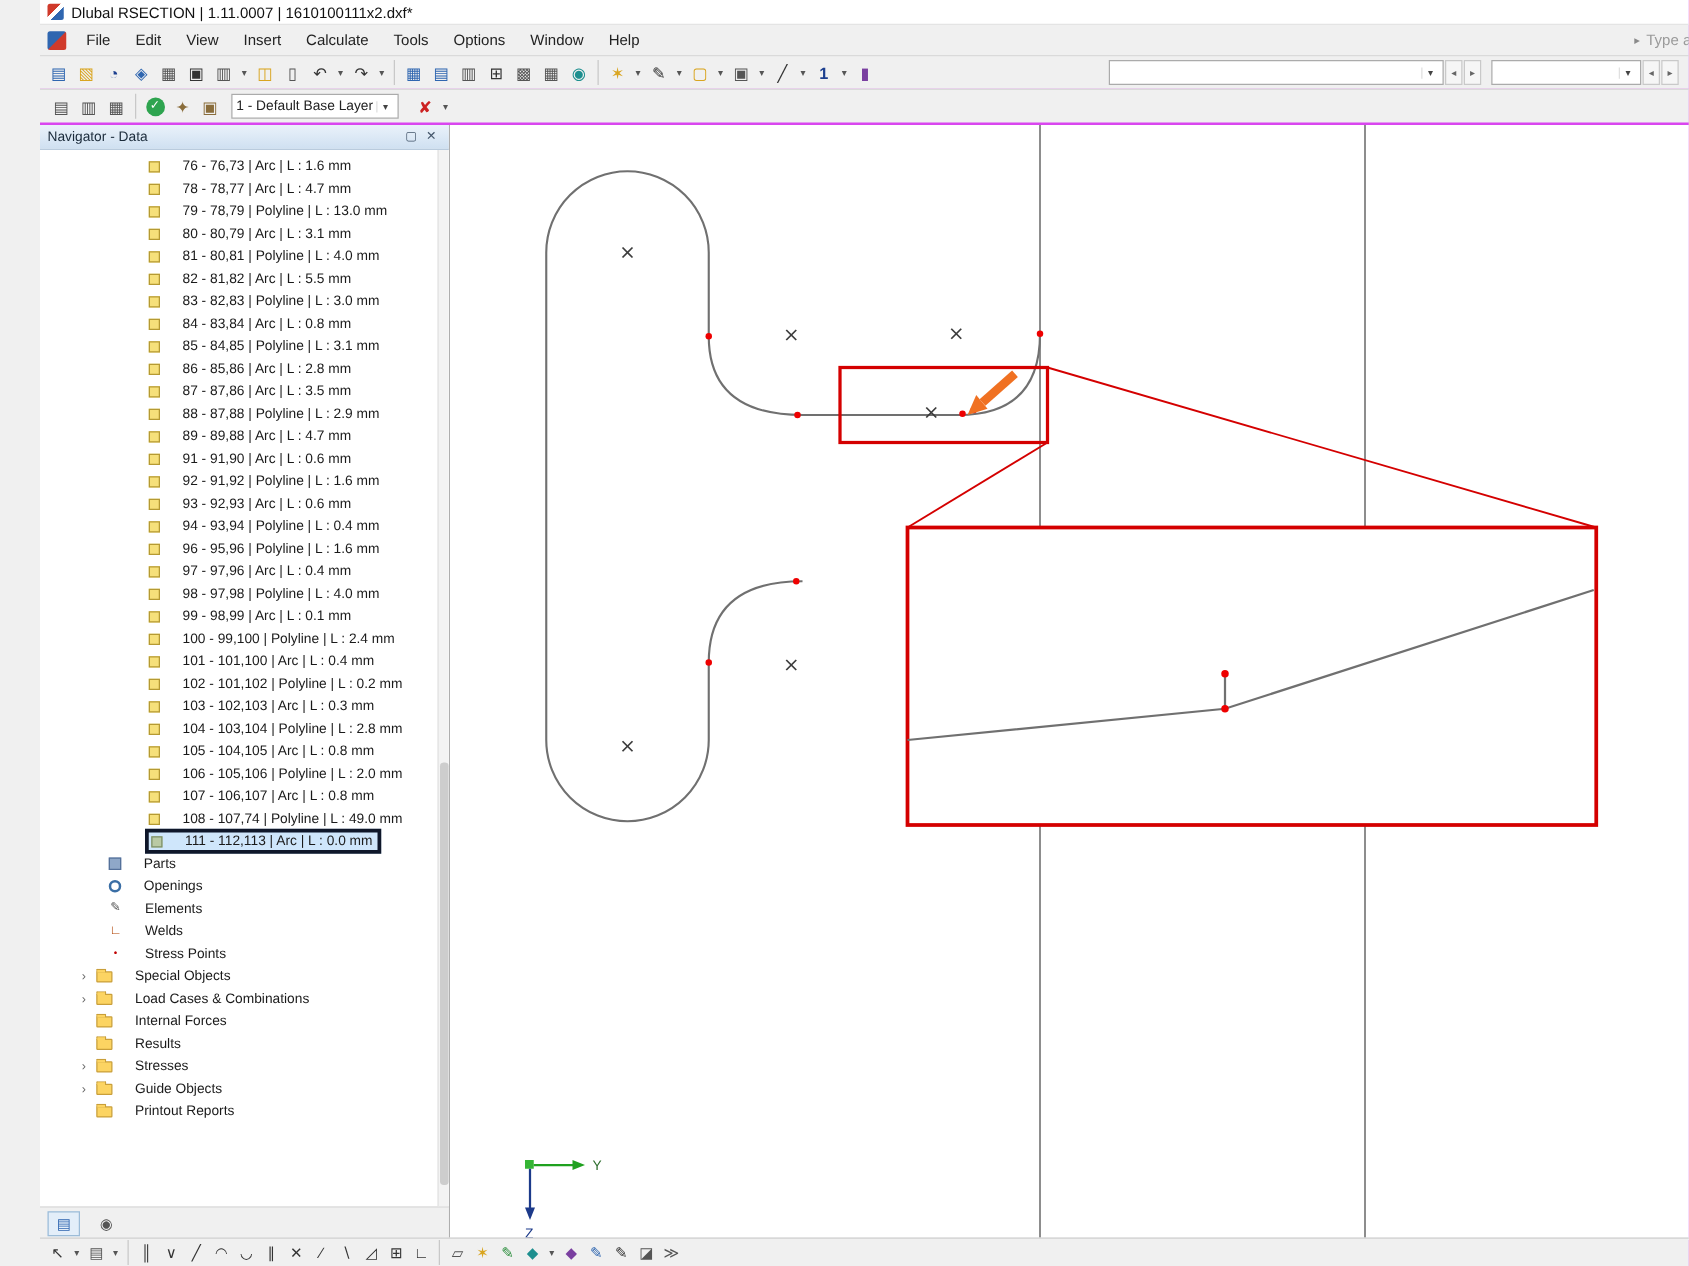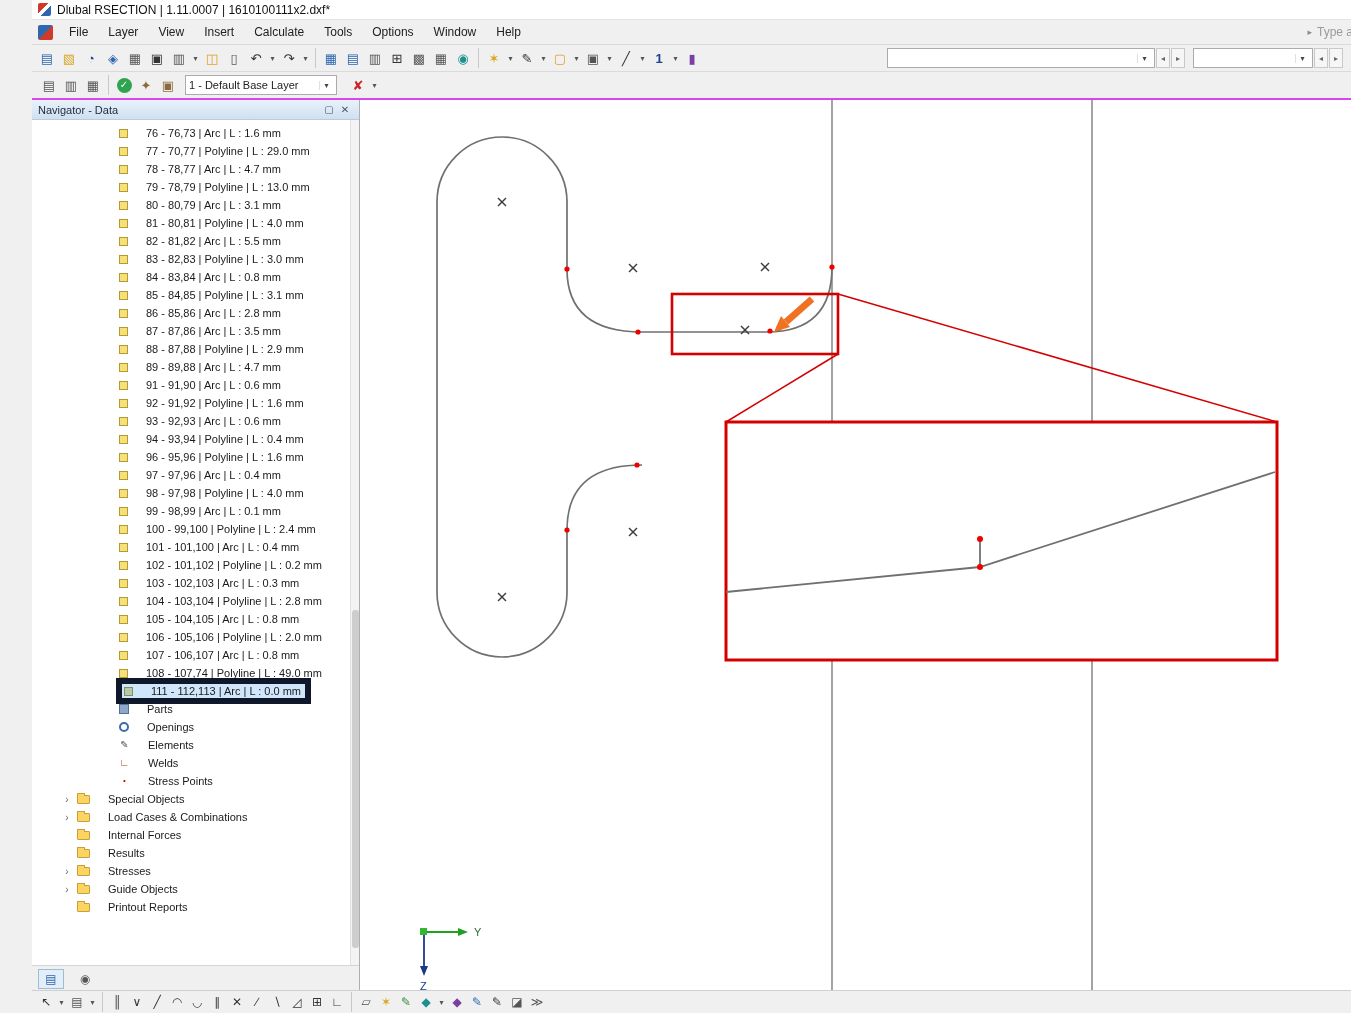--- a/index.html
+++ b/index.html
@@ -39,23 +39,23 @@
   .main { position:absolute; left:0; top:100px; width:1351px; height:892px; display:flex; }
 
   
   .navigator { width:328px; height:100%; background:#ffffff; border-right:1px solid #aeaeae; display:flex; flex-direction:column; }
   .nav-header { height:20px; background:linear-gradient(#eaf2fa,#cfe0f1); border-bottom:1px solid #b9cbdd; display:flex; align-items:center; padding:0 6px; }
   .nav-title { font-size:11px; color:#1a2a3a; flex:1; }
   .nav-hbtn { width:16px; height:15px; display:flex; align-items:center; justify-content:center; font-size:10px; color:#44566b; cursor:default; }
   .nav-tree { flex:1; position:relative; overflow:hidden; padding-top:4px; background:#fff; }
   .trow { height:18px; display:flex; align-items:center; white-space:nowrap; cursor:default; }
   .trow .rowline { display:flex; align-items:center; gap:18px; padding:1px 4px 1px 2px; border:1px solid transparent; }
-  .trow.selected .rowline { background:#cfe6fb; border:6px solid #0f172a; }
+  .trow.selected .rowline { background:#cfe6fb; border:3px solid #0f172a; }
   .lvl3 { padding-left:84px; }
-  .lvl2 { padding-left:84px; }
+  .lvl2 { padding-left:52px; }
   .lvl1 { padding-left:28px; }
   .tlabel { font-size:11px; color:#1a1a1a; }
   .sq { width:9px; height:9px; background:#f6e07a; border:1px solid #b59a33; flex:0 0 auto; }
   .sq.sel { background:#b9c9a4; border-color:#7d8f68; }
   .chev { width:14px; font-size:10px; color:#6a6a6a; text-align:center; flex:0 0 auto; }
   .chev.empty { visibility:hidden; }
   .folder { width:13px; height:9px; background:#fcd462; border:1px solid #c99f3a; position:relative; border-radius:1px; flex:0 0 auto; margin-top:1px; }
   .folder::before { content:""; position:absolute; left:-1px; top:-3px; width:6px; height:2px; background:#fcd462; border:1px solid #c99f3a; border-bottom:none; border-radius:1px 1px 0 0; }
   .cat-icon { width:11px; font-size:10px; text-align:center; flex:0 0 auto; line-height:1; }
   .parts-ic { width:10px; height:10px; background:#8fa8c8; border:1px solid #55719a; }
@@ -81,21 +81,21 @@
 <div id="app">
 
   <div class="titlebar">
     <div class="applogo"></div>
     <div class="title-text">Dlubal RSECTION | 1.11.0007 | 1610100111x2.dxf*</div>
   </div>
 
   <div class="menubar">
     <div class="menu-appicon"></div>
     <div class="menu-item">File</div>
-    <div class="menu-item">Layer</div>
+    <div class="menu-item">Edit</div>
     <div class="menu-item">View</div>
     <div class="menu-item">Insert</div>
     <div class="menu-item">Calculate</div>
     <div class="menu-item">Tools</div>
     <div class="menu-item">Options</div>
     <div class="menu-item">Window</div>
     <div class="menu-item">Help</div>
     <div class="menu-search">
       <span class="tri">▸</span>
       <span>Type a key</span>
@@ -220,21 +220,21 @@
     <div class="tbtn">
         <span class="checkwrap">✓</span>
       </div>
     <div class="tbtn">
         <span class="c-brown">✦</span>
       </div>
     <div class="tbtn">
         <span class="c-brown">▣</span>
       </div>
     <div style="width:6px"></div>
-    <div class="combo" style="width:152px">
+    <div class="combo" style="width:134px">
       <span class="cval">1 - Default Base Layer</span>
       <span class="carrow">▾</span>
     </div>
     <div style="width:10px"></div>
     <div class="tbtn">
         <span class="c-red">✘</span>
       </div>
     <div class="dd">▾</div>
   </div>
 
@@ -245,26 +245,20 @@
         <div class="nav-title">Navigator - Data</div>
         <div class="nav-hbtn">▢</div>
         <div class="nav-hbtn">✕</div>
       </div>
 
       <div class="nav-tree">
         <div class="trow lvl3">
             <span class="rowline">
               <span class="sq"></span>
               <span class="tlabel">76 - 76,73 | Arc | L : 1.6 mm</span>
-            </span>
-          </div>
-        <div class="trow lvl3">
-            <span class="rowline">
-              <span class="sq"></span>
-              <span class="tlabel">77 - 70,77 | Polyline | L : 29.0 mm</span>
             </span>
           </div>
         <div class="trow lvl3">
             <span class="rowline">
               <span class="sq"></span>
               <span class="tlabel">78 - 78,77 | Arc | L : 4.7 mm</span>
             </span>
           </div>
         <div class="trow lvl3">
             <span class="rowline">

